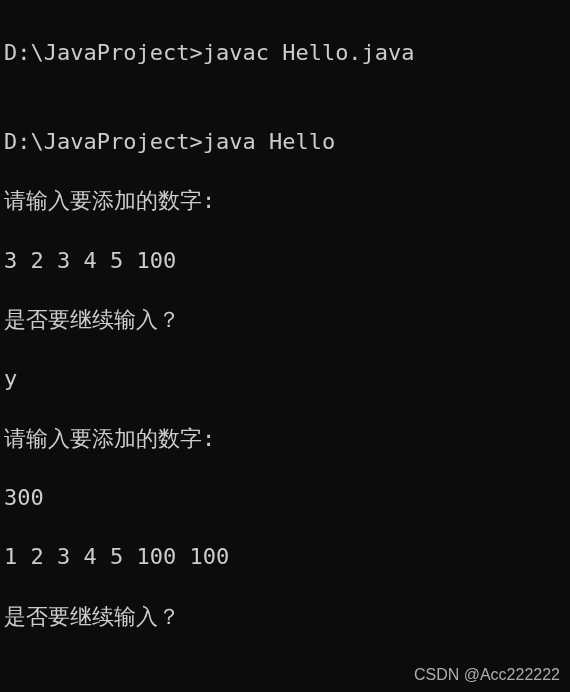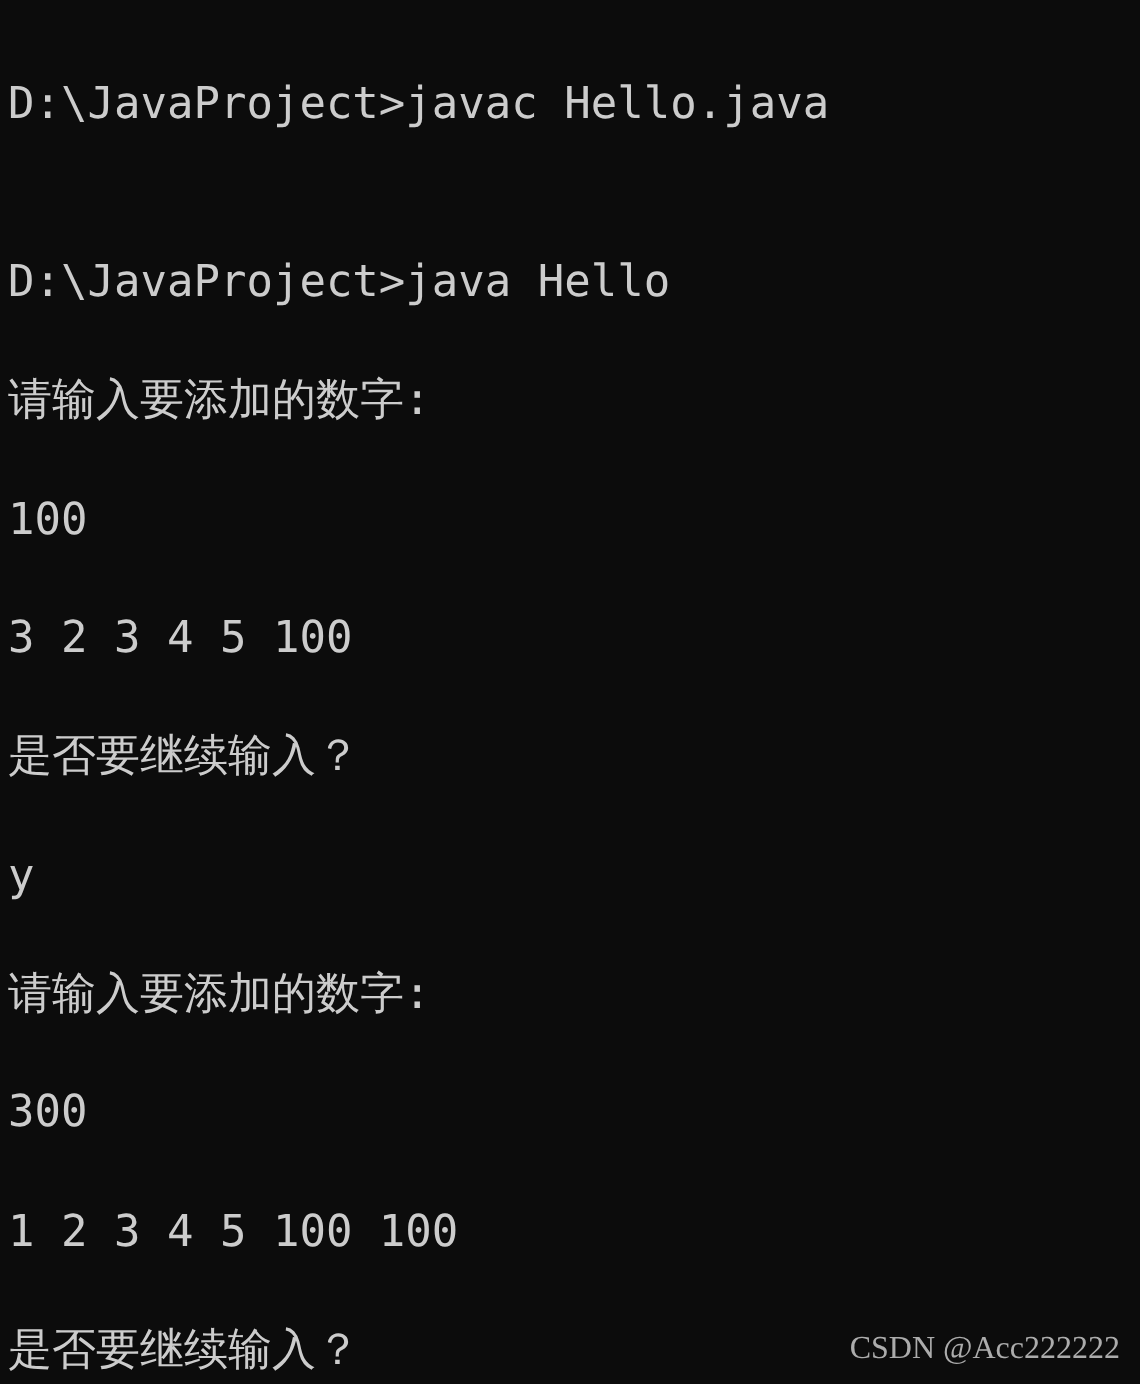--- a/index.html
+++ b/index.html
@@ -24,33 +24,32 @@
     }
     .line {
       display: block;
     }
     .watermark {
       position: absolute;
       bottom: 6px;
       right: 10px;
       font-size: 16px;
       color: #c8c8c8;
-      font-family: Liberation Serif, serif;
+      font-family: Liberation Sans, sans-serif;
       opacity: 0.85;
     }
   </style>
 </head>
 <body>
 
 <div class="terminal">
 <span class="line">D:\JavaProject&gt;javac Hello.java</span>
 <span class="line"></span>
 <span class="line">D:\JavaProject&gt;java Hello</span>
 <span class="line">请输入要添加的数字:</span>
-<span class="line">100</span>
 <span class="line">3 2 3 4 5 100</span>
 <span class="line">是否要继续输入？</span>
 <span class="line">y</span>
 <span class="line">请输入要添加的数字:</span>
 <span class="line">300</span>
 <span class="line">1 2 3 4 5 100 100</span>
 <span class="line">是否要继续输入？</span>
 
 
 

